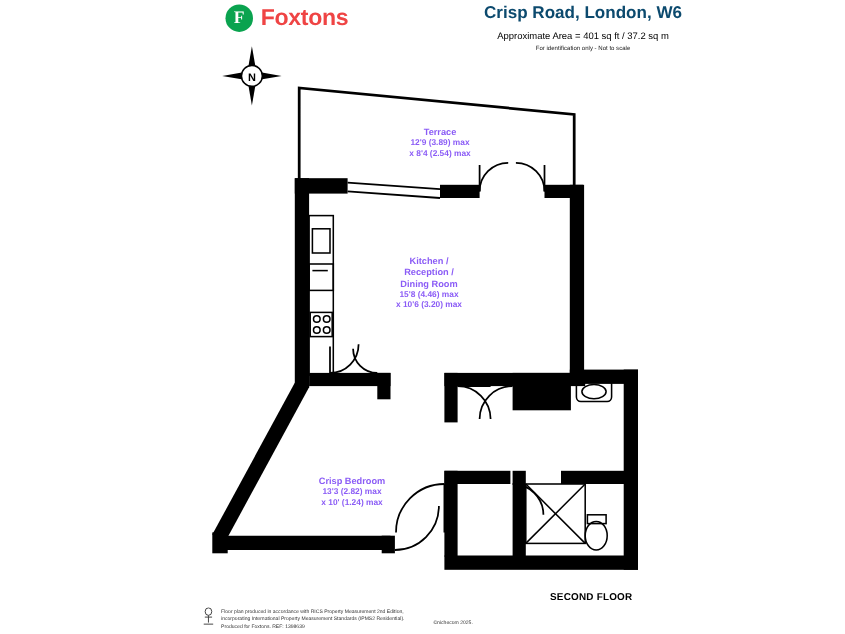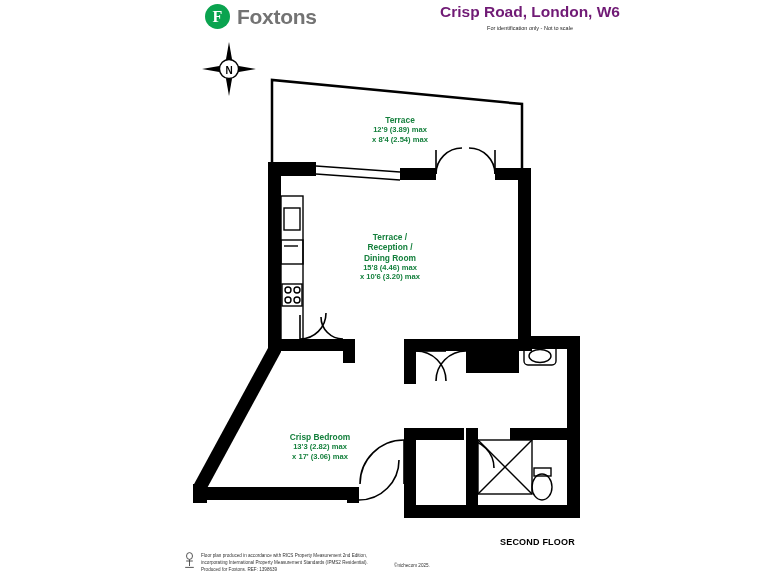--- a/index.html
+++ b/index.html
@@ -38,35 +38,35 @@
     color: #ffffff;
     font-size: 16px;
     font-weight: bold;
     font-family: "Liberation Serif", serif;
     line-height: 1;
   }
   .brand-name {
     font-size: 21px;
     font-weight: bold;
     letter-spacing: -0.3px;
-    color: #737373;
+    color: #ef4444;
   }
 
   
   .title-block {
     position: absolute;
     left: 420px;
     top: 2px;
     width: 220px;
     text-align: center;
   }
   .title-main {
     font-size: 15.5px;
     font-weight: bold;
-    color: #701a75;
+    color: #0c4a6e;
     line-height: 1.25;
   }
   .title-area {
     font-size: 8.6px;
     color: #000000;
     margin-top: 6px;
   }
   .title-note {
     font-size: 5.5px;
     color: #222222;
@@ -89,21 +89,21 @@
     top: 0;
     width: 768px;
     height: 576px;
   }
 
   
   .room-label {
     position: absolute;
     text-align: center;
     line-height: 1.22;
-    color: #15803d;
+    color: #8b5cf6;
   }
   .room-label .rl-name {
     font-size: 8.4px;
     font-weight: bold;
     display: block;
   }
   .room-label .rl-dim {
     font-size: 7.6px;
     font-weight: bold;
     display: block;
@@ -139,20 +139,21 @@
 
 <div class="brand">
   <div class="brand-mark">
     <span>F</span>
   </div>
   <div class="brand-name">Foxtons</div>
 </div>
 
 <div class="title-block">
   <div class="title-main">Crisp Road, London, W6</div>
+  <div class="title-area">Approximate Area = 401 sq ft / 37.2 sq m</div>
   <div class="title-note">For identification only - Not to scale</div>
 </div>
 
 <div class="compass">
   <svg width="58" height="58" viewBox="0 0 58 58">
     <polygon points="29,2 33,25 29,29 25,25" fill="#000"></polygon>
     <polygon points="29,56 33,33 29,29 25,33" fill="#000"></polygon>
     <polygon points="2,29 25,25 29,29 25,33" fill="#000"></polygon>
     <polygon points="56,29 33,25 29,29 33,33" fill="#000"></polygon>
     <circle cx="29" cy="29" r="9.5" fill="#fff" stroke="#000" stroke-width="1.4"></circle>
@@ -270,31 +271,31 @@
   </svg>
 </div>
 
 <div class="room-label" style="left:340px; top:115px; width:120px;">
   <span class="rl-name">Terrace</span>
   <span class="rl-dim">12'9 (3.89) max</span>
   <span class="rl-dim">x 8'4 (2.54) max</span>
 </div>
 
 <div class="room-label" style="left:330px; top:232px; width:120px;">
-  <span class="rl-name">Terrace /</span>
+  <span class="rl-name">Kitchen /</span>
   <span class="rl-name">Reception /</span>
   <span class="rl-name">Dining Room</span>
   <span class="rl-dim">15'8 (4.46) max</span>
   <span class="rl-dim">x 10'6 (3.20) max</span>
 </div>
 
 <div class="room-label" style="left:255px; top:432px; width:130px;">
   <span class="rl-name">Crisp Bedroom</span>
   <span class="rl-dim">13'3 (2.82) max</span>
-  <span class="rl-dim">x 17' (3.06) max</span>
+  <span class="rl-dim">x 10' (1.24) max</span>
 </div>
 
 <div class="floor-label">SECOND FLOOR</div>
 
 <div class="footer">
   <div>
     <svg width="13" height="17" viewBox="0 0 13 17">
       <ellipse cx="6.5" cy="4" rx="3" ry="3.4" fill="none" stroke="#444" stroke-width="0.9"></ellipse>
       <path d="M6.5,7.4 L6.5,14" stroke="#444" stroke-width="0.9"></path>
       <path d="M2.2,15.4 L10.8,15.4" stroke="#444" stroke-width="0.9"></path>

